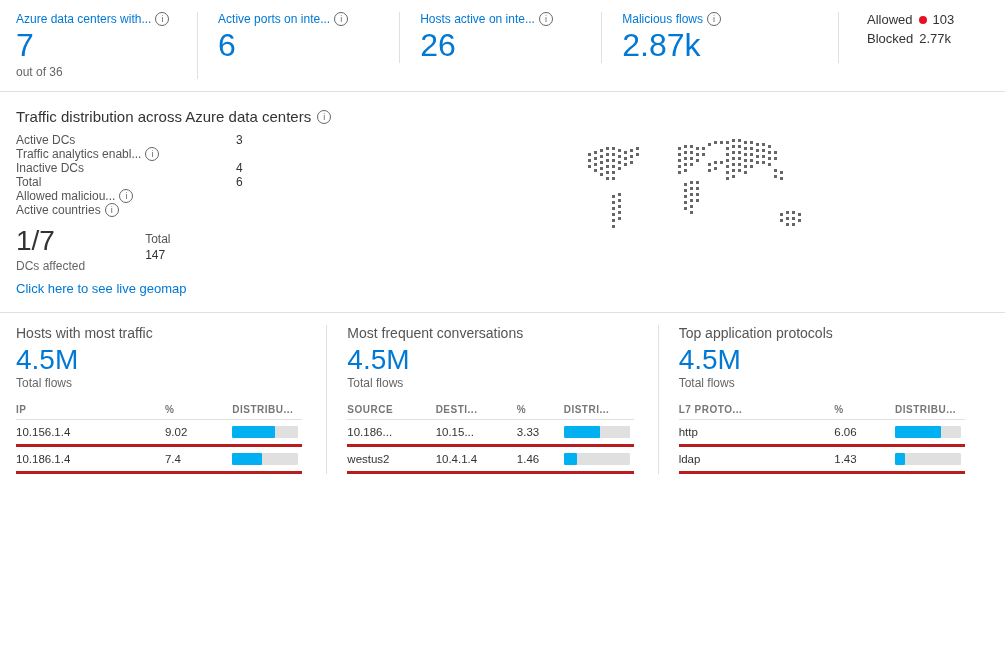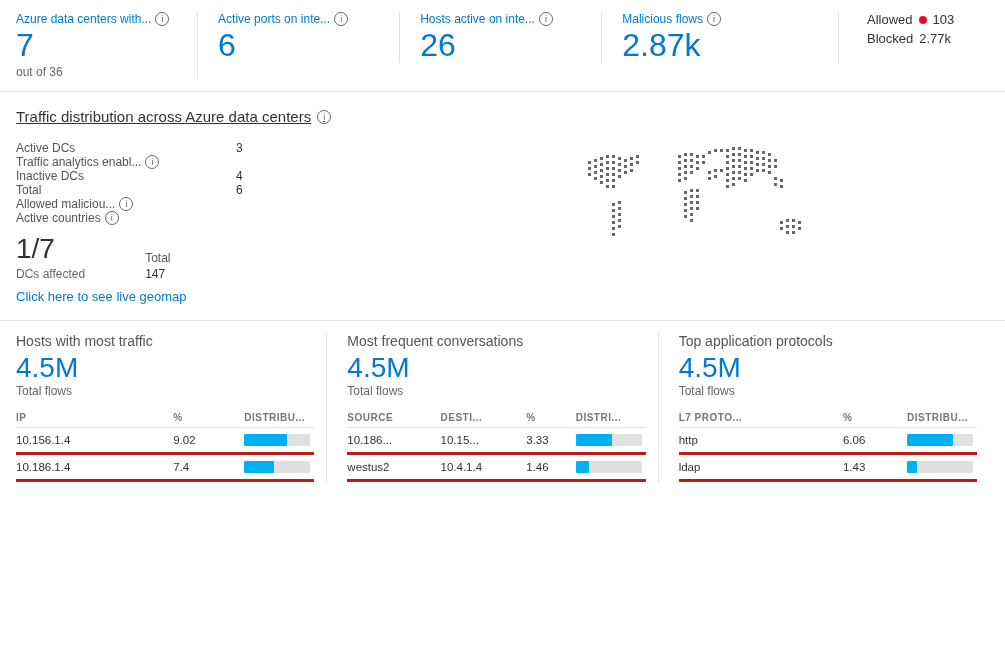--- a/index.html
+++ b/index.html
@@ -87,25 +87,24 @@
 
     
     .traffic-section {
       padding: 16px 16px;
       border-bottom: 1px solid #e0e0e0;
     }
     .section-title {
       font-size: 15px;
       font-weight: 400;
       color: #333;
-      margin-bottom: 16px;
+      margin-bottom: 8px;
       display: flex;
       align-items: center;
       gap: 6px;
-      text-decoration: underline;
     }
     .traffic-content {
       display: flex;
       align-items: flex-start;
     }
     .traffic-stats {
       flex: 0 0 420px;
     }
     .stat-grid {
       display: grid;
@@ -150,21 +149,21 @@
     }
 
     
     .bottom-panels {
       display: flex;
       padding: 12px 16px;
       gap: 0;
     }
     .panel {
       flex: 1;
-      padding-right: 12px;
+      padding-right: 24px;
     }
     .panel:not(:last-child) {
       border-right: 1px solid #e0e0e0;
       margin-right: 20px;
     }
     .panel-title {
       font-size: 14px;
       font-weight: 400;
       color: #555;
       margin-bottom: 4px;
@@ -303,21 +302,21 @@
         </div>
         <div class="stat-value"></div>
 
         <div class="stat-label">
           <span>Active countries</span>
           <span class="info-icon">i</span>
         </div>
         <div class="stat-value"></div>
       </div>
 
-      <div style="display:flex; gap:60px; align-items:flex-end;">
+      <div style="display:flex; gap:60px; align-items:center;">
         <div>
           <div class="big-fraction">1/7</div>
           <div class="dcs-affected">DCs affected</div>
         </div>
         <div style="margin-top:4px;">
           <div class="stat-label" style="margin-bottom:2px;">Total</div>
           <div class="stat-value">147</div>
         </div>
       </div>
 

